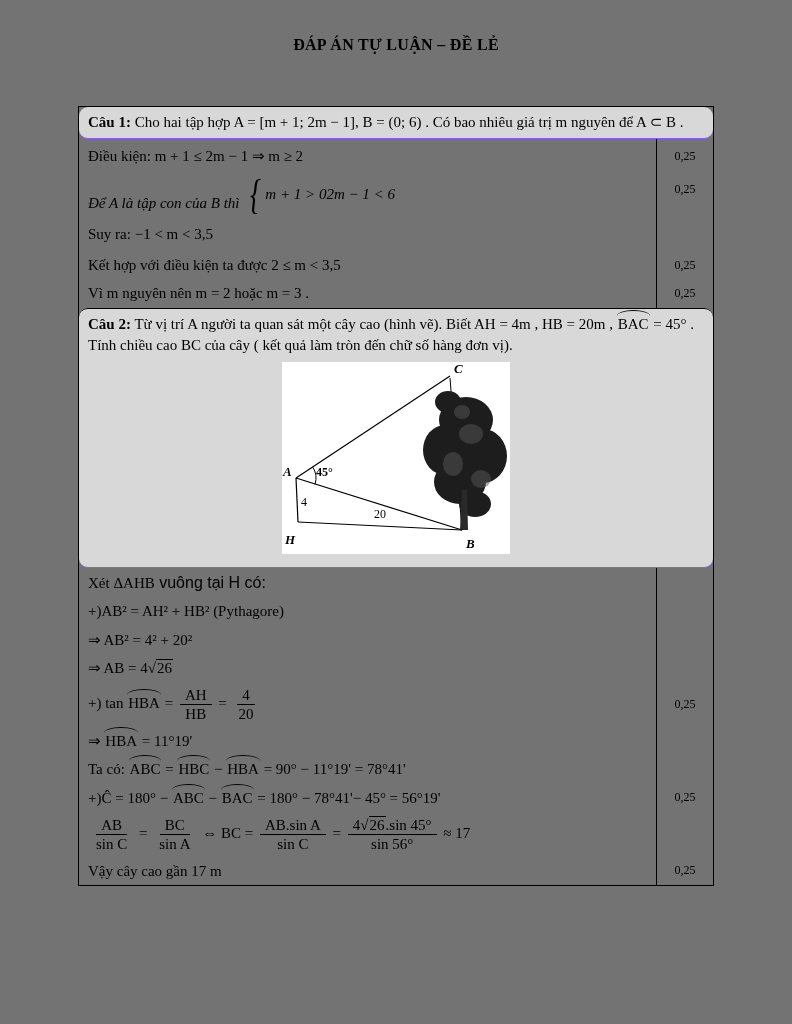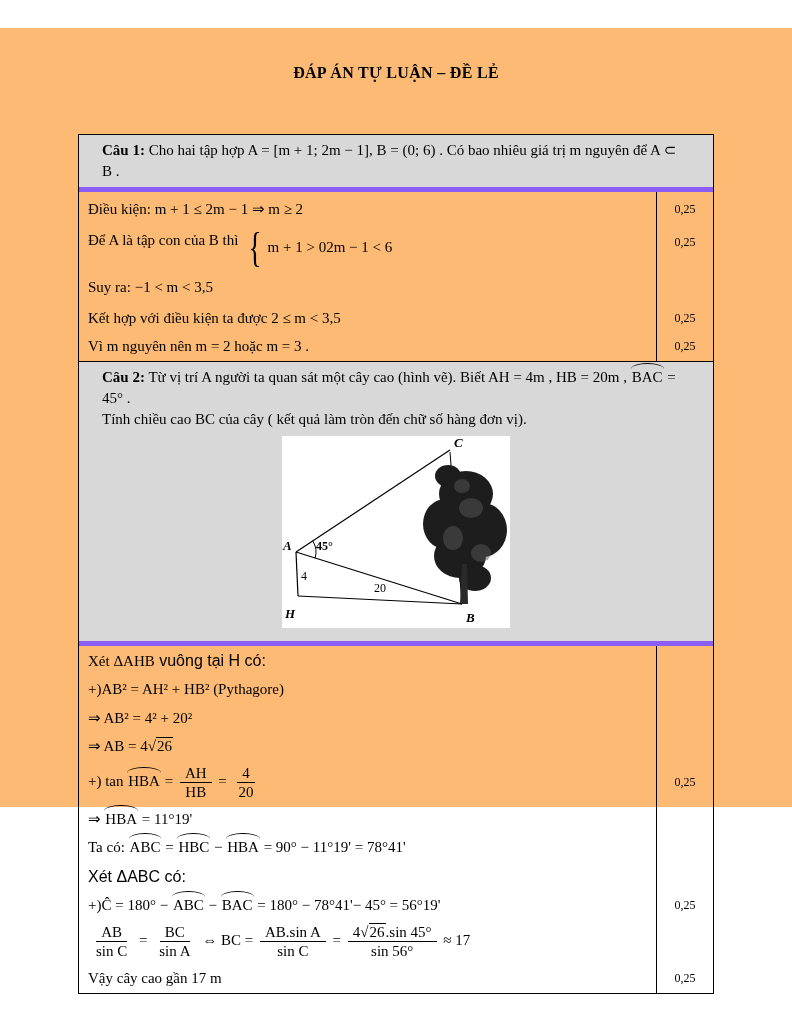--- a/index.html
+++ b/index.html
@@ -3,48 +3,49 @@
 <meta charset="utf-8">
 <style>
   * { margin:0; padding:0; box-sizing:border-box; }
   html,body { background:#ffffff; }
   body {
     width:792px; height:1024px; overflow:hidden;
     font-family:"Liberation Serif", serif;
     font-size:15px; color:#000;
     position:relative;
   }
-  .page { width:792px; height:779px; background:#fdba74;margin-top:28px; }
+  .page { width:792px; height:1024px; background:#737373; }
   .title {
     padding-top:36px; text-align:center;
     font-weight:bold; font-size:16px; letter-spacing:.3px;
   }
   .doc-table {
     width:636px; margin:52px auto 0;
     border:1px solid #000;
   }
   .qheader {
     background:#d8d8d8;
-    border-bottom:5px solid #8b5cf6;
-    padding:5px 23px;
+    border-bottom:1px solid #8b5cf6;
+    padding:5px 9px;
     line-height:1.4;
+    border-radius:9px;
   }
   .section + .qheader { border-top:1px solid #000; }
   .row { display:flex; }
   .content { flex:1; padding:4px 9px; line-height:1.35; }
   .pts {
     width:57px; border-left:1px solid #000;
     display:flex; align-items:center; justify-content:center;
     font-size:12px;
   }
   .pts.pts-top { align-items:flex-start; padding-top:9px; }
   b.qlabel { font-weight:bold; }
   .sans { font-family:Liberation Sans, sans-serif; font-size:16px; }
   
-  .sys-line { display:flex; align-items:flex-start; }
+  .sys-line { display:flex; align-items:flex-end;font-style:italic; }
   .sys-group { display:inline-flex; align-items:center; margin-left:7px; }
   .brace {
     font-size:42px; line-height:.85; font-weight:400;
     transform:scaleX(.65); display:inline-block;
   }
   .sys-stack { display:inline-flex; flex-direction:row; line-height:1.45; margin-left:2px; }
   
   .hat { position:relative; display:inline-block; padding:0 1px; }
   .hat::before {
     content:""; position:absolute; left:0; right:0; top:-4px; height:5px;
@@ -234,26 +235,20 @@
         <div class="pts"></div>
       </div>
 
       <div class="row">
         <div class="content">
           <span>Ta có: </span><span class="hat">ABC</span><span> = </span><span class="hat">HBC</span><span> − </span><span class="hat">HBA</span><span> = 90° − 11°19' = 78°41'</span>
         </div>
         <div class="pts"></div>
       </div>
 
-      <div class="row">
-        <div class="content sans">
-          <span>Xét </span><span>ΔABC</span><span> có:</span>
-        </div>
-        <div class="pts"></div>
-      </div>
 
       <div class="row">
         <div class="content">
           <span>+)Ĉ = 180° − </span><span class="hat">ABC</span><span> − </span><span class="hat">BAC</span><span> = 180° − 78°41'− 45° = 56°19'</span>
         </div>
         <div class="pts">
             <span>0,25</span>
           </div>
       </div>
 

